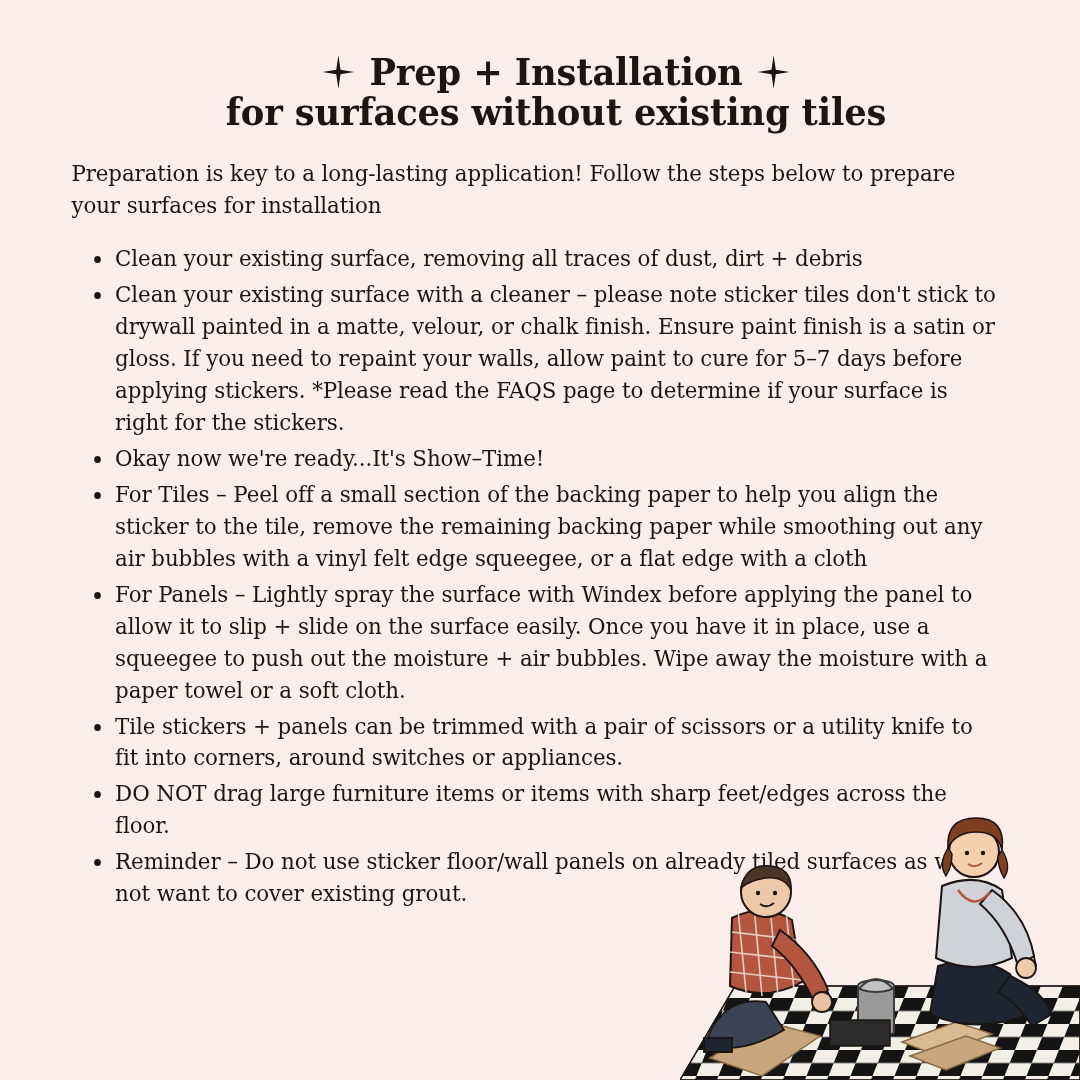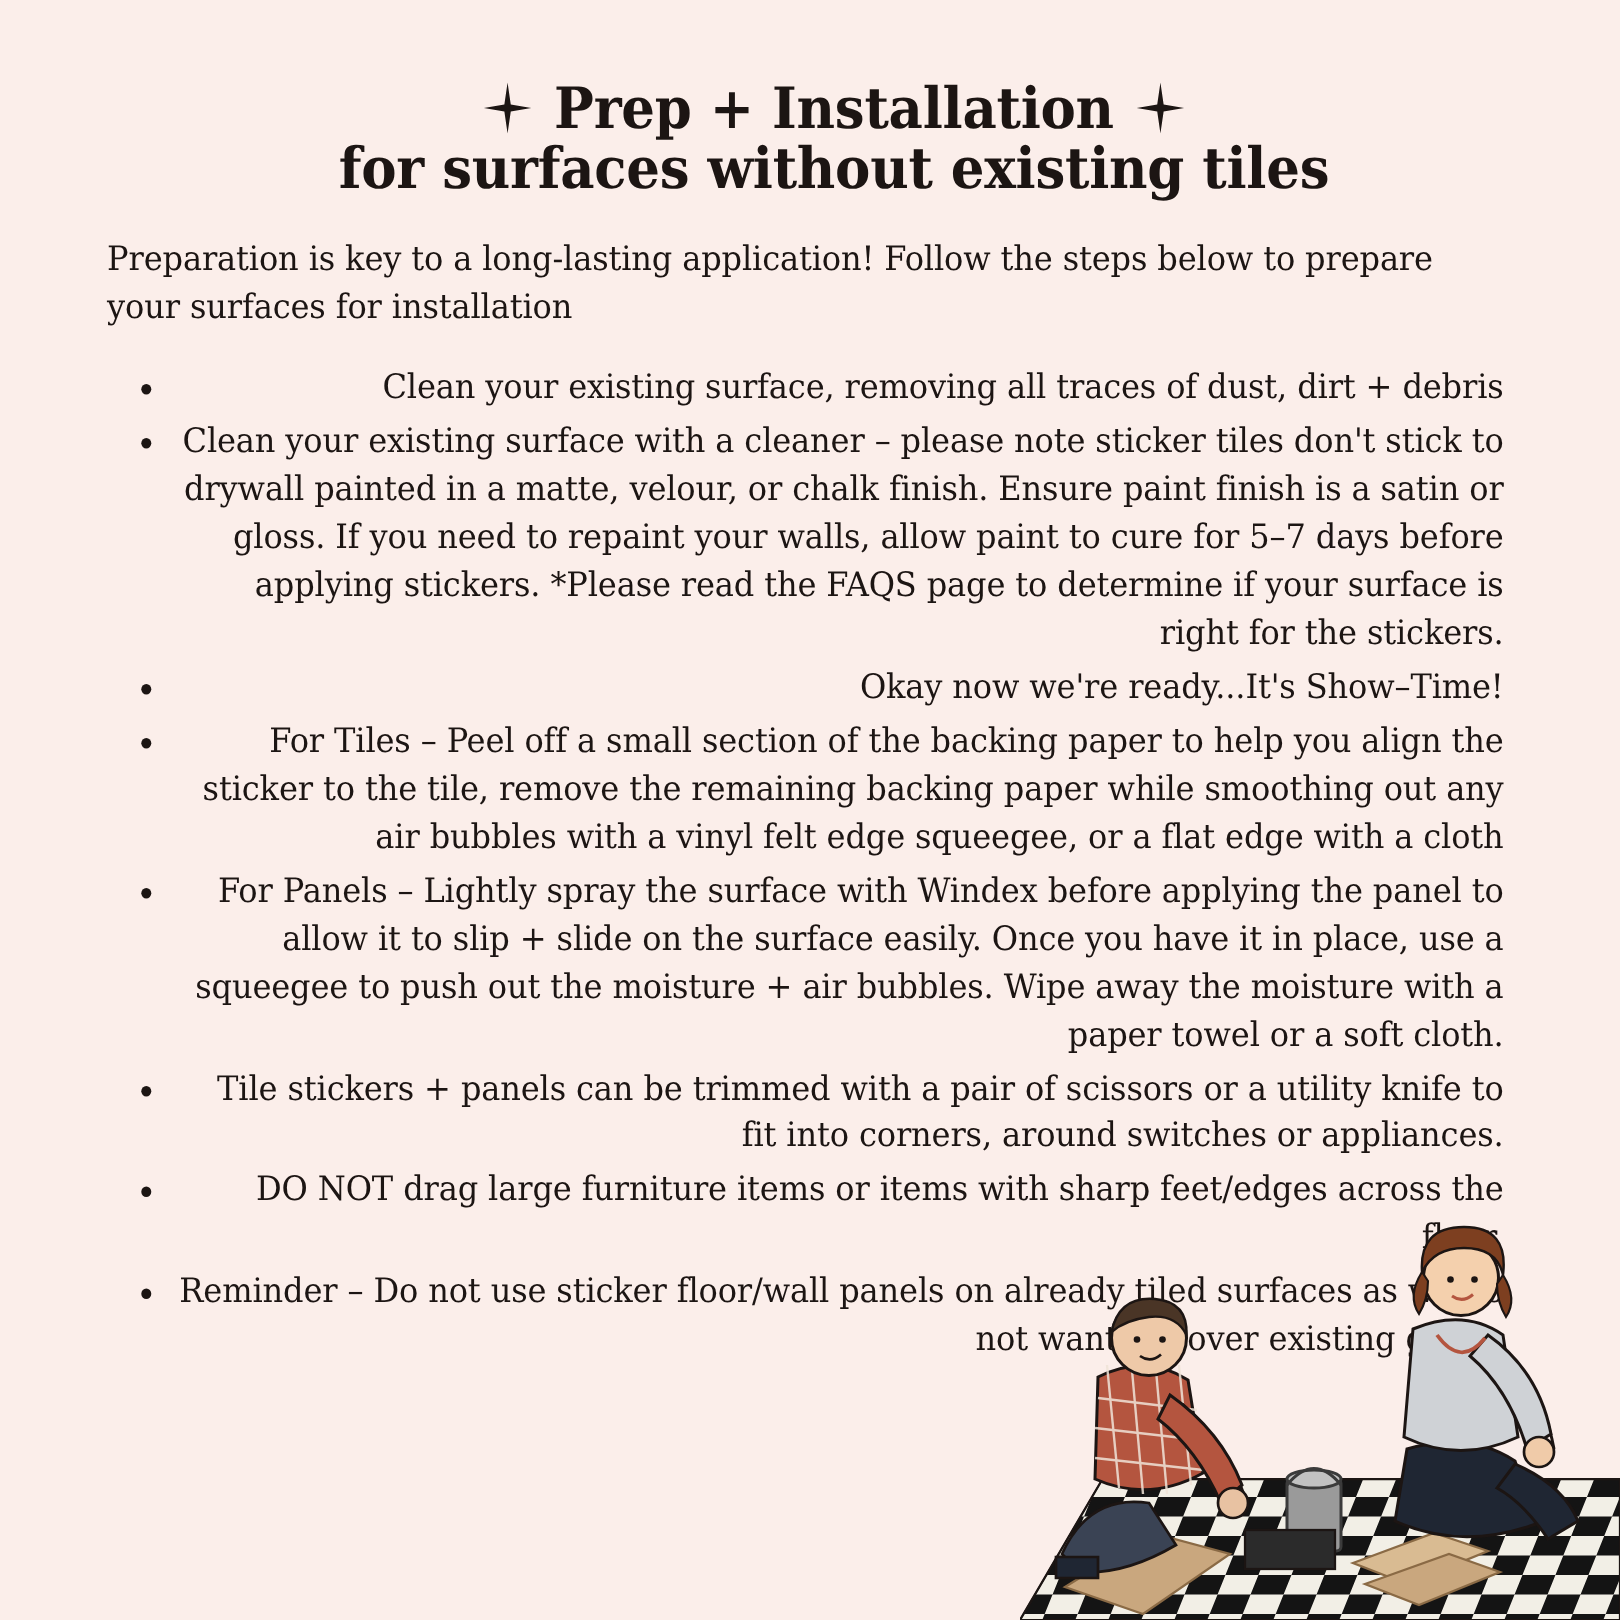--- a/index.html
+++ b/index.html
@@ -64,21 +64,20 @@
     letter-spacing: -0.1px;
     padding-left: 12px;
     max-width: 1010px;
   }
 
   
   ul.steps {
     list-style: none;
     margin: 0;
     padding: 0;
-    text-align: right;
   }
   .list-group-1 { margin-top: 34px; }
   .list-group-2 { margin-top: 34px; }
 
   ul.steps li {
     position: relative;
     font-family: "DejaVu Serif", serif;
     font-size: 22.5px;
     line-height: 1.42;
     letter-spacing: -0.1px;

